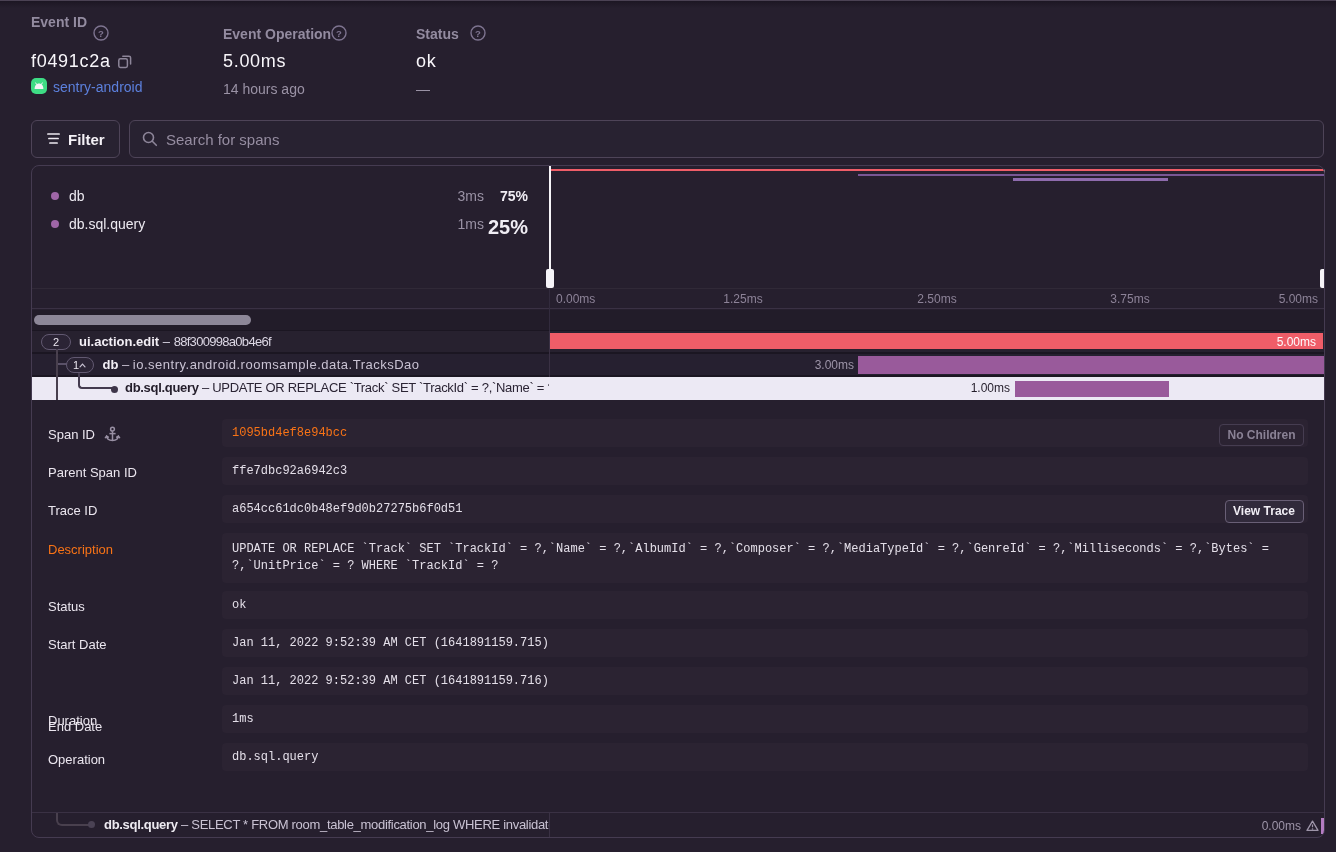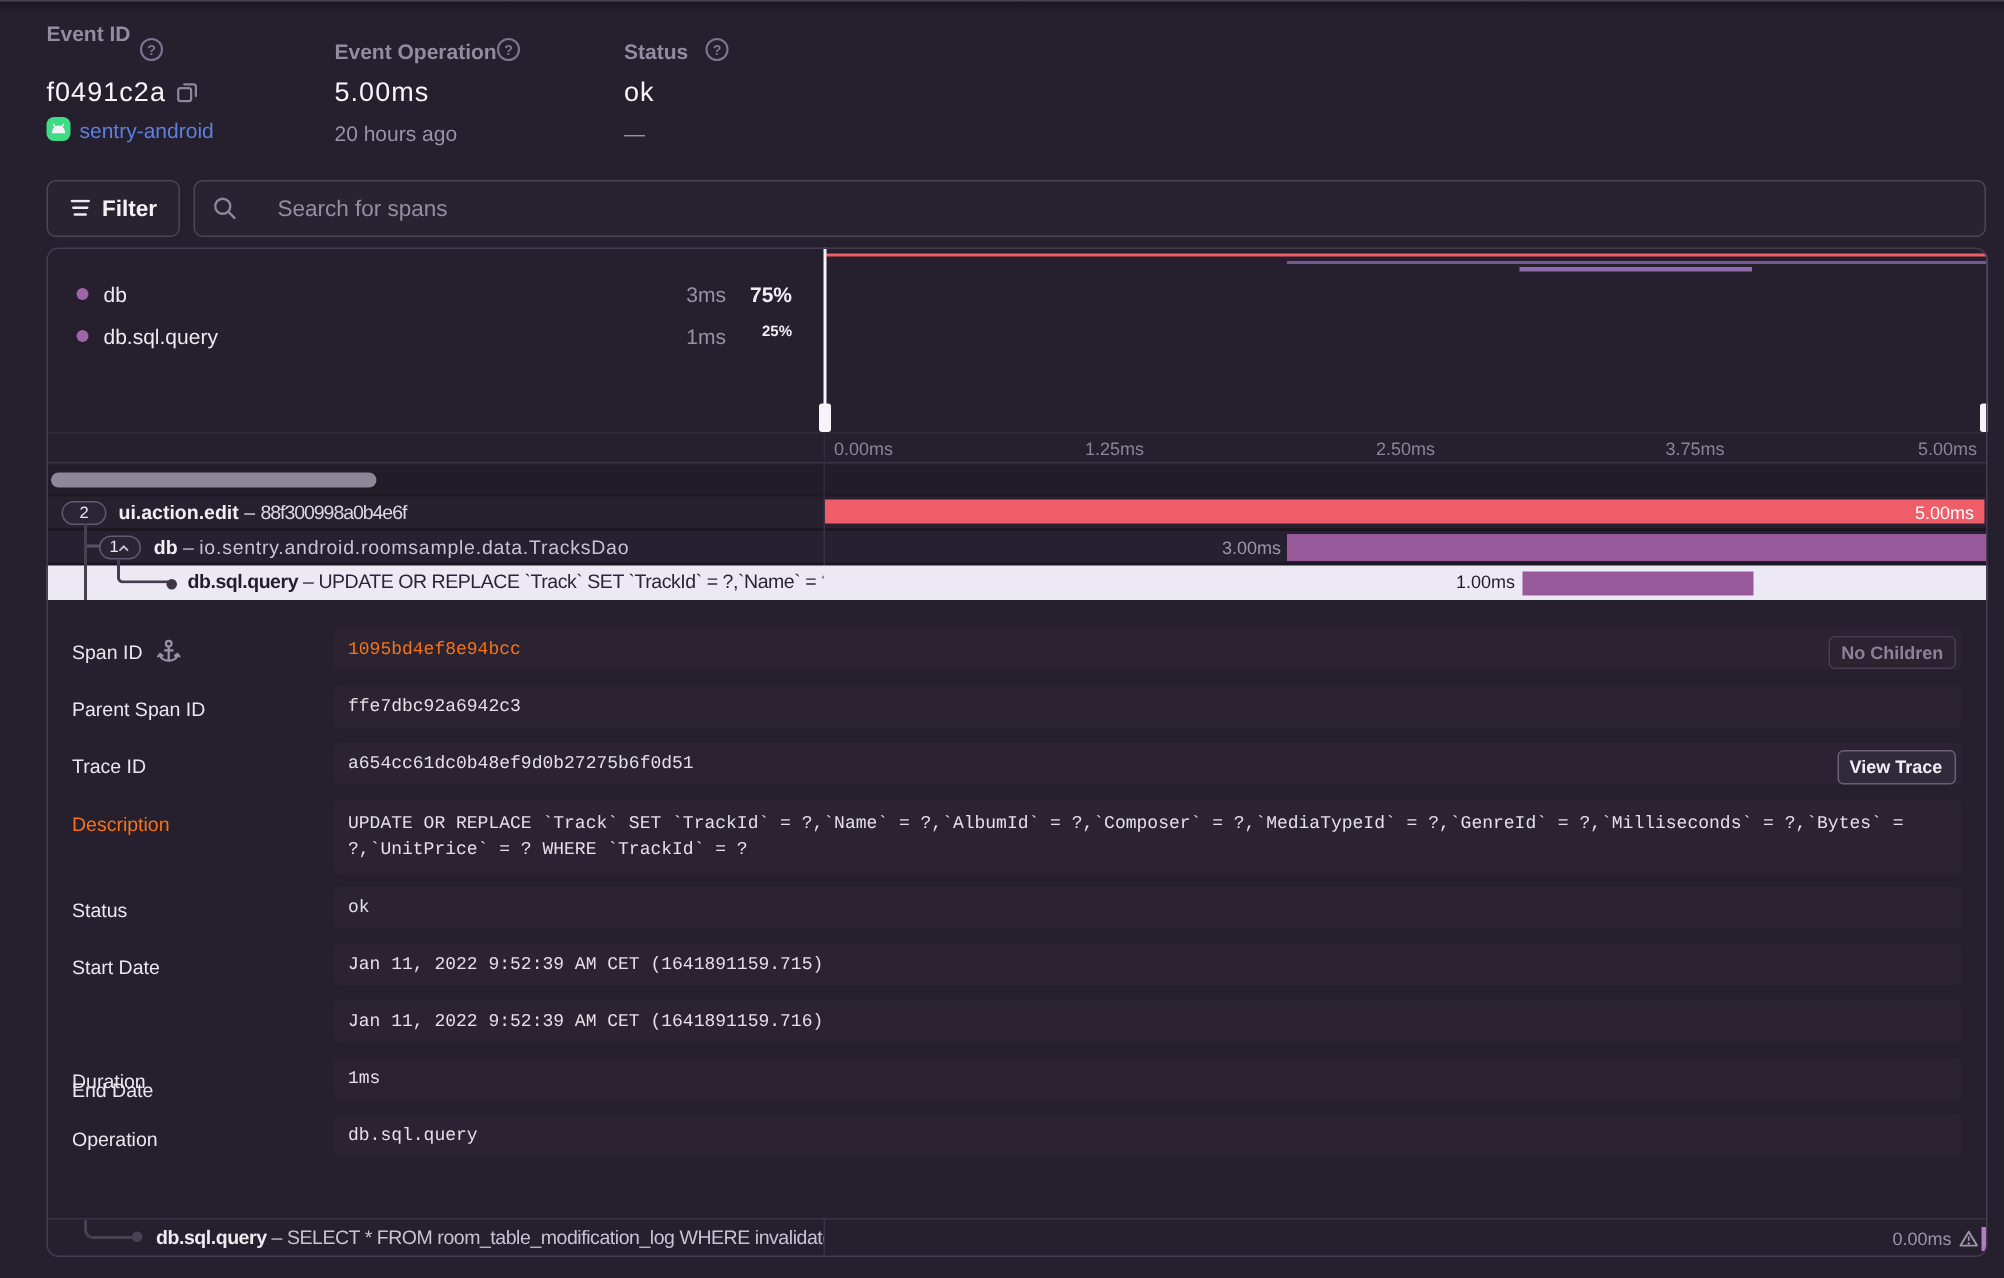--- a/index.html
+++ b/index.html
@@ -34,21 +34,21 @@
   <line x1="8.4" y1="4.4" x2="9.3" y2="2.9" stroke="#F4F2F6" stroke-width="1" stroke-linecap="round"></line>
 </svg>
 <div class="abs" style="left:53px;top:79px;font-size:14px;color:#5C80DD;">sentry-android</div>
 
 <div class="abs lbl" style="left:223px;top:26px;">Event Operation</div>
 <svg class="abs" style="left:331px;top:25px;" width="16" height="16" viewBox="0 0 16 16">
   <circle cx="8" cy="8" r="7" fill="none" stroke="#7E7490" stroke-width="1.4"></circle>
   <text x="8" y="11.5" font-size="9.5" font-weight="bold" fill="#7E7490" text-anchor="middle" font-family="Liberation Sans">?</text>
 </svg>
 <div class="abs big" style="left:223px;top:51px;">5.00ms</div>
-<div class="abs sub" style="left:223px;top:81px;">20 hours ago</div>
+<div class="abs sub" style="left:223px;top:81px;">14 hours ago</div>
 
 <div class="abs lbl" style="left:416px;top:26px;">Status</div>
 <svg class="abs" style="left:470px;top:25px;" width="16" height="16" viewBox="0 0 16 16">
   <circle cx="8" cy="8" r="7" fill="none" stroke="#7E7490" stroke-width="1.4"></circle>
   <text x="8" y="11.5" font-size="9.5" font-weight="bold" fill="#7E7490" text-anchor="middle" font-family="Liberation Sans">?</text>
 </svg>
 <div class="abs big" style="left:416px;top:51px;">ok</div>
 <div class="abs sub" style="left:416px;top:81px;">—</div>
 
 <div class="abs" style="left:31px;top:120px;width:89px;height:38px;border:1px solid #4E4458;border-radius:6px;background:#282231;"></div>
@@ -57,33 +57,33 @@
   <line x1="1.9" y1="5.5" x2="11.1" y2="5.5" stroke="#EDEAF1" stroke-width="1.7" stroke-linecap="round"></line>
   <line x1="2.9" y1="10" x2="10.1" y2="10" stroke="#EDEAF1" stroke-width="1.7" stroke-linecap="round"></line>
 </svg>
 <div class="abs" style="left:68px;top:131px;font-size:15px;font-weight:bold;color:#F4F1F6;">Filter</div>
 
 <div class="abs" style="left:129px;top:120px;width:1195px;height:38px;border:1px solid #4E4458;border-radius:6px;background:#282231;"></div>
 <svg class="abs" style="left:142px;top:131px;" width="16" height="16" viewBox="0 0 16 16">
   <circle cx="6.5" cy="6.5" r="5" fill="none" stroke="#8D8599" stroke-width="1.6"></circle>
   <line x1="10.3" y1="10.3" x2="14.3" y2="14.3" stroke="#8D8599" stroke-width="1.6" stroke-linecap="round"></line>
 </svg>
-<div class="abs" style="left:166px;top:131px;font-size:15px;color:#968DA1;margin-left:19px;">Search for spans</div>
+<div class="abs" style="left:166px;top:131px;font-size:15px;color:#968DA1;">Search for spans</div>
 
 <div class="abs" id="panel" style="left:31px;top:165px;width:1294px;height:673px;border-radius:8px;overflow:hidden;">
 
   <div class="abs" style="left:20px;top:27px;width:8px;height:8px;border-radius:50%;background:#9F66A7;"></div>
   <div class="abs" style="left:38px;top:23px;font-size:14px;color:#EDEAF1;">db</div>
   <div class="abs" style="left:380px;top:23px;width:73px;text-align:right;font-size:14px;color:#9A92A5;">3ms</div>
   <div class="abs" style="left:420px;top:23px;width:77px;text-align:right;font-size:14px;font-weight:bold;color:#F0EDF4;">75%</div>
 
   <div class="abs" style="left:20px;top:55px;width:8px;height:8px;border-radius:50%;background:#9F66A7;"></div>
   <div class="abs" style="left:38px;top:51px;font-size:14px;color:#EDEAF1;">db.sql.query</div>
   <div class="abs" style="left:380px;top:51px;width:73px;text-align:right;font-size:14px;color:#9A92A5;">1ms</div>
-  <div class="abs" style="left:420px;top:51px;width:77px;text-align:right;font-size:10px;font-weight:bold;color:#F0EDF4;">25%</div>
+  <div class="abs" style="left:420px;top:51px;width:77px;text-align:right;font-size:20px;font-weight:bold;color:#F0EDF4;">25%</div>
 
   <div class="abs" style="left:519px;top:3.5px;width:774px;height:2.5px;background:#EF5D68;"></div>
   <div class="abs" style="left:827px;top:8.5px;width:466px;height:2.5px;background:#7A5795;"></div>
   <div class="abs" style="left:982px;top:13px;width:155px;height:2.5px;background:#8E6BAD;"></div>
 
   <div class="abs" style="left:518px;top:0;width:1.5px;height:123px;background:#F6F4F8;"></div>
   <div class="abs" style="left:1292.5px;top:0;width:1.5px;height:123px;background:#F6F4F8;"></div>
   <div class="abs" style="left:514.5px;top:104px;width:8px;height:19px;border-radius:2px;background:#F6F4F8;"></div>
   <div class="abs" style="left:1289px;top:104px;width:8px;height:19px;border-radius:2px;background:#F6F4F8;"></div>
 

